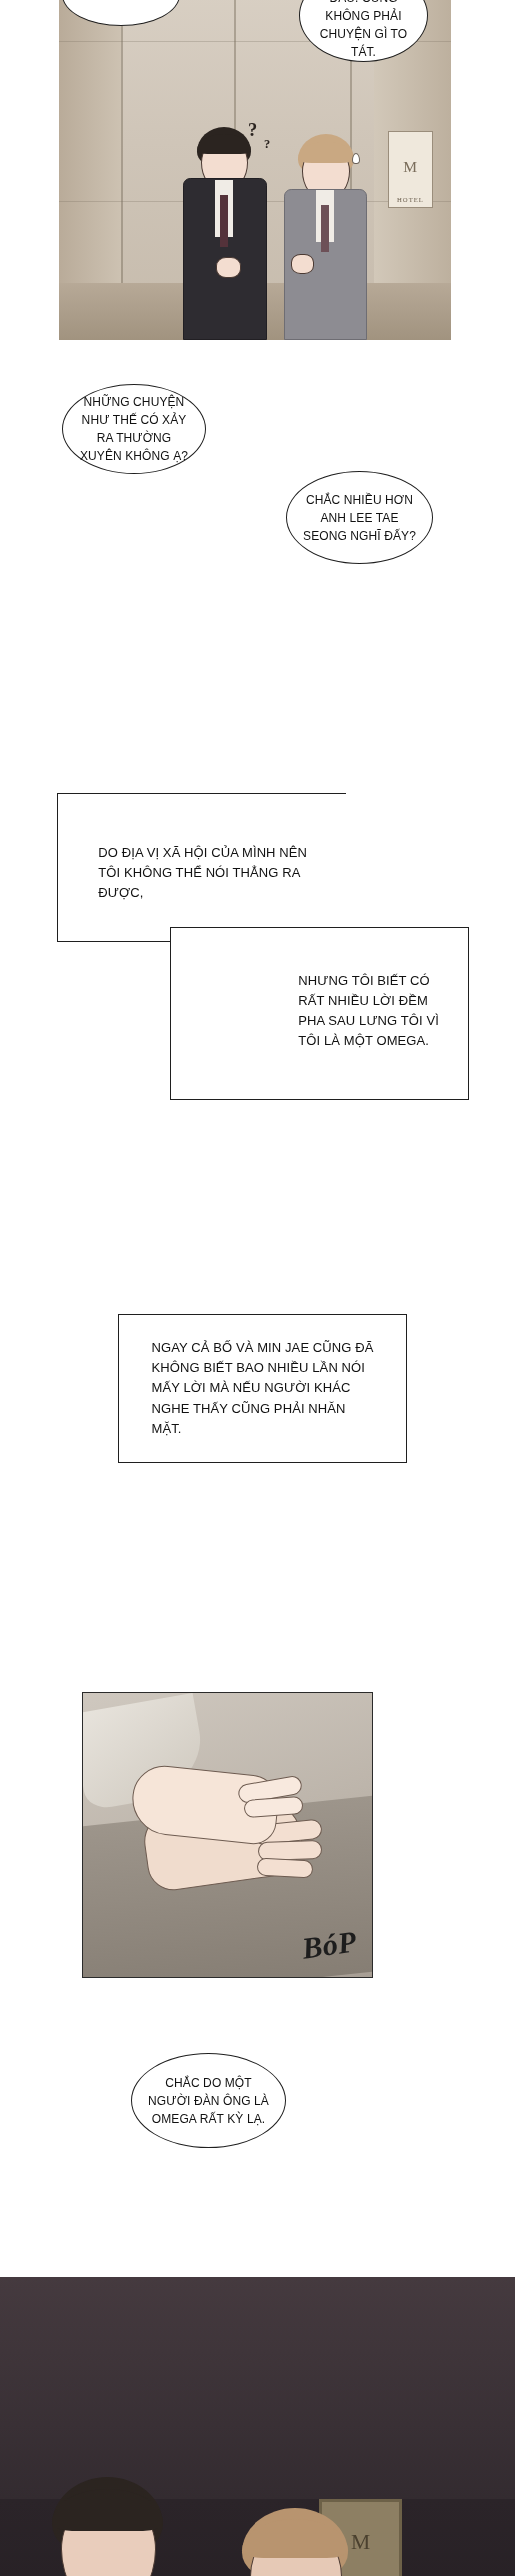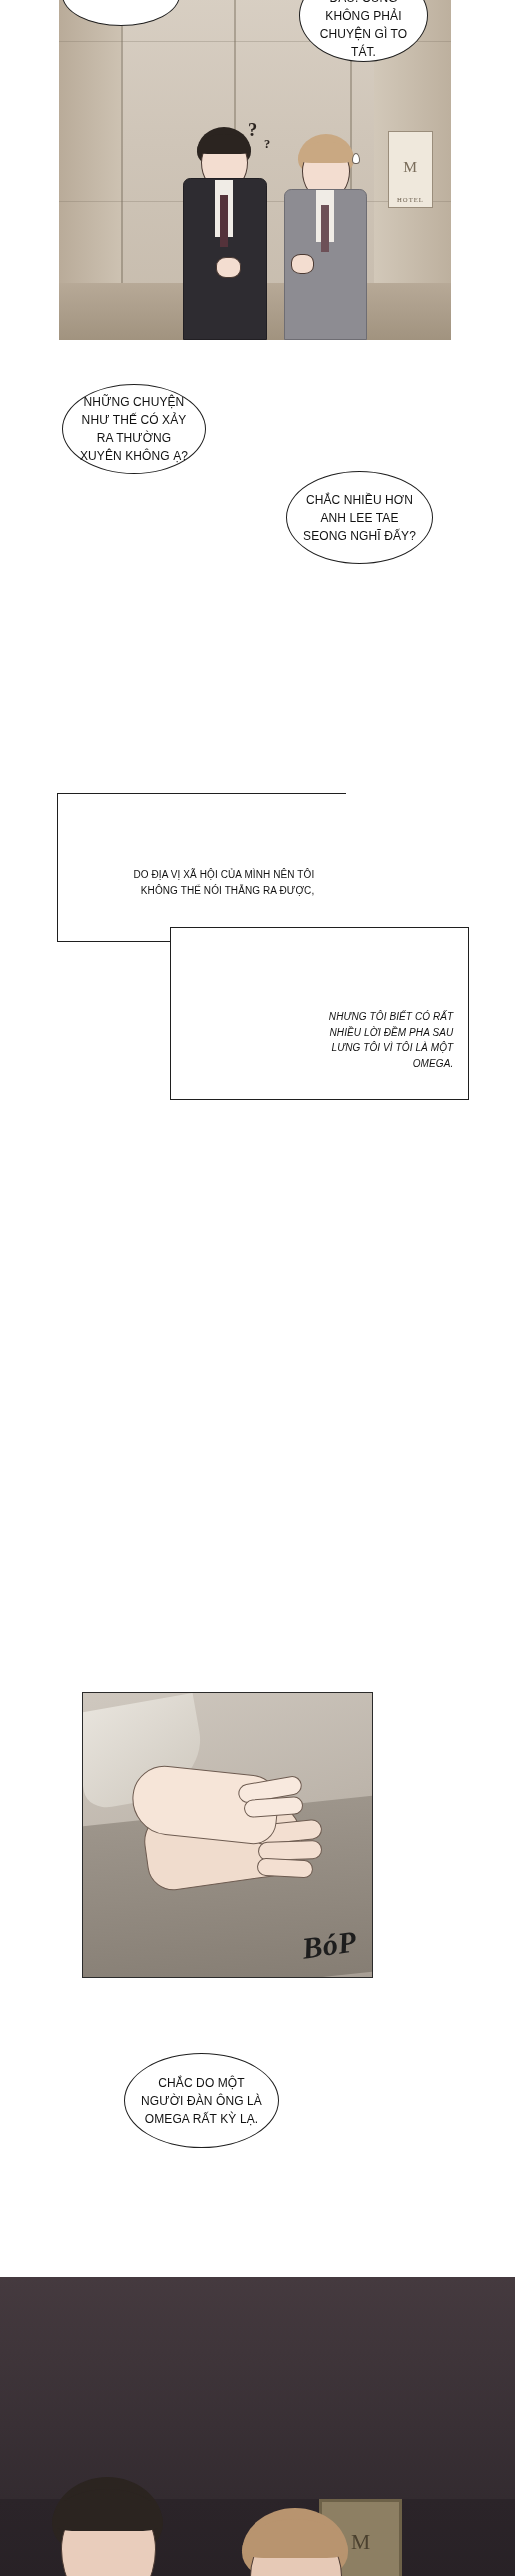--- a/index.html
+++ b/index.html
@@ -257,28 +257,27 @@
   .box {
     position: absolute;
     background: #ffffff;
     border: 1px solid #1f1f1f;
     box-sizing: border-box;
     display: flex;
     align-items: center;
     justify-content: center;
   }
   .box .txt {
-    font-size: 10px;
+    font-size: 13px;
     line-height: 1.55;
     color: #111111;
-    text-align: right;
+    text-align: left;
     letter-spacing: 0.1px;
     text-transform: uppercase;
     padding: 0 9.3px;
-    margin-top: 24px;
   }
 
   .notch {
     position: absolute;
     background: #ffffff;
   }
 </style>
 </head>
 <body>
 
@@ -338,40 +337,43 @@
   <div class="bubble" style="left:62px; top:384px; width:144px; height:90px;">
     <div class="txt">NHỮNG CHUYỆN NHƯ THẾ CÓ XẢY RA THƯỜNG XUYÊN KHÔNG Ạ?</div>
   </div>
 
   <div class="box" style="left:57px; top:793px; width:350px; height:149px;">
     <div class="txt" style="position:absolute; left:31px; top:49px; width:216px;">DO ĐỊA VỊ XÃ HỘI CỦA MÌNH NÊN TÔI KHÔNG THỂ NÓI THẲNG RA ĐƯỢC,</div>
   </div>
 
   <div class="notch" style="left:346px; top:792px; width:62px; height:152px; background:#ffffff;"></div>
   <div class="box" style="left:170px; top:927px; width:299px; height:173px;">
-    <div class="txt" style="position:absolute; left:118px; top:57px; width:155px;font-style:italic;">NHƯNG TÔI BIẾT CÓ RẤT NHIỀU LỜI ĐỀM PHA SAU LƯNG TÔI VÌ TÔI LÀ MỘT OMEGA.</div>
+    <div class="txt" style="position:absolute; left:118px; top:43px; width:155px;">NHƯNG TÔI BIẾT CÓ RẤT NHIỀU LỜI ĐỀM PHA SAU LƯNG TÔI VÌ TÔI LÀ MỘT OMEGA.</div>
   </div>
 
   <div class="notch" style="left:171px; top:928px; width:235px; height:14.4px;"></div>
 
+  <div class="box" style="left:118px; top:1314px; width:289px; height:149px;">
+    <div class="txt" style="width:222px;">NGAY CẢ BỐ VÀ MIN JAE CŨNG ĐÃ KHÔNG BIẾT BAO NHIỀU LẦN NÓI MẤY LỜI MÀ NẾU NGƯỜI KHÁC NGHE THẤY CŨNG PHẢI NHĂN MẶT.</div>
+  </div>
 
   <div class="panel hands-panel">
     <div class="trouser"></div>
     <div class="sleeve"></div>
     <div class="hand-shape hand-lower"></div>
     <div class="finger" style="left:170px; top:129px; width:67px; height:17.5px; transform:rotate(-6deg);"></div>
     <div class="finger" style="left:175px; top:148px; width:62px; height:16.5px; transform:rotate(-2deg);"></div>
     <div class="finger" style="left:174px; top:166px; width:54px; height:15.5px; transform:rotate(3deg);"></div>
     <div class="hand-shape hand-upper"></div>
     <div class="finger" style="left:155px; top:87px; width:62px; height:16.5px; transform:rotate(-10deg); background:#f8e9de;"></div>
     <div class="finger" style="left:161px; top:105px; width:57px; height:15.5px; transform:rotate(-4deg); background:#f8e9de;"></div>
     <div class="sfx">BóP</div>
   </div>
 
-  <div class="bubble" style="left:124px; top:2053px; width:155px; height:95px;">
+  <div class="bubble" style="left:131px; top:2053px; width:155px; height:95px;">
     <div class="txt">CHẮC DO MỘT NGƯỜI ĐÀN ÔNG LÀ OMEGA RẤT KỲ LẠ.</div>
   </div>
 
   <div class="panel bottom-panel">
     <div class="bp-wall"></div>
     <div class="bp-frame">
       <div class="m">M</div>
     </div>
 
     <div class="bp-char bp-char-a">

